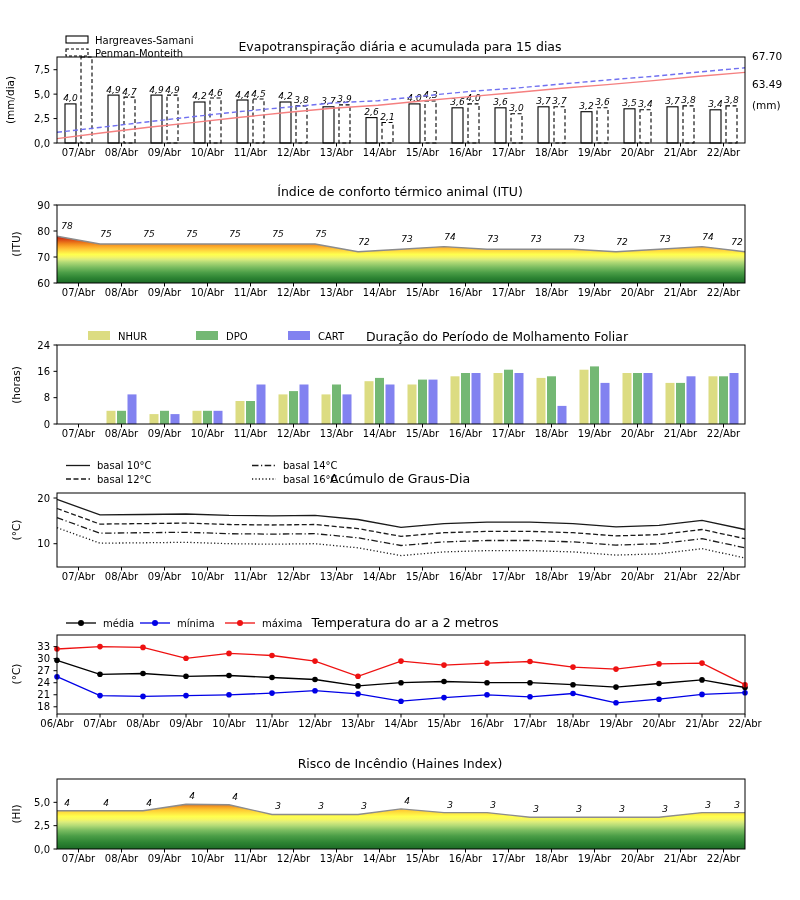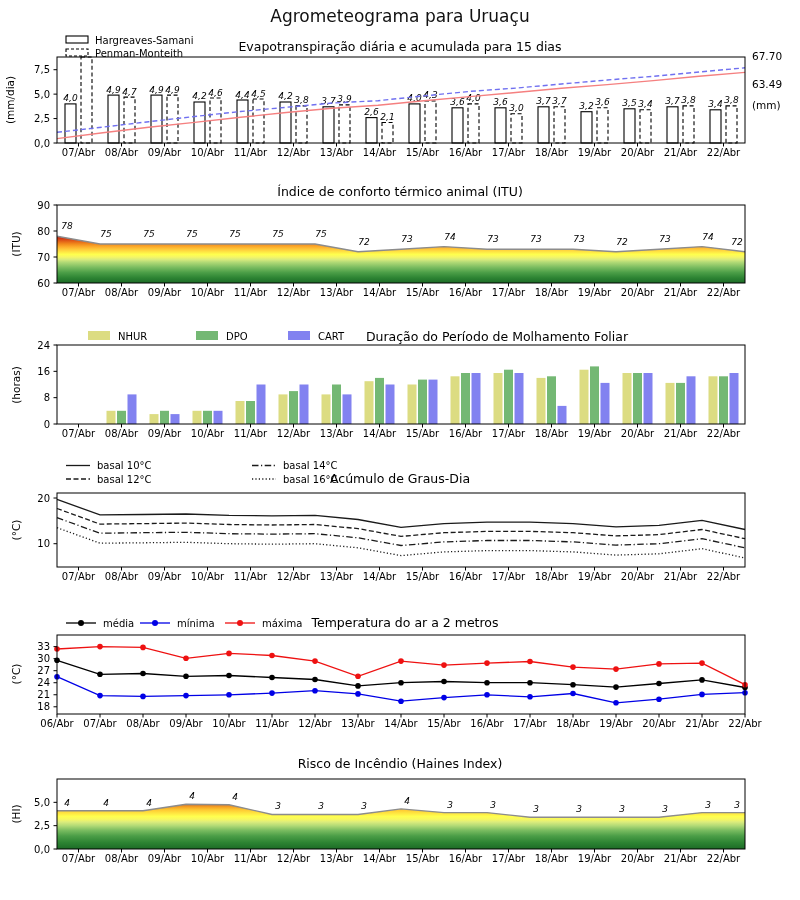--- a/index.html
+++ b/index.html
@@ -10,21 +10,20 @@
   .t-tick{font-size:10px;}
   .t-ylab{font-size:10.5px;}
   .t-leg{font-size:10px;}
   .t-val{font-size:9px;font-style:italic;}
   .t-side{font-size:10.5px;}
 </style>
 </head>
 <body>
 
 <div class="page">
-  <div class="main-title">Agrometeograma para Uruaçu</div>
   <svg id="charts" width="800" height="900" viewBox="0 0 800 900" xmlns="http://www.w3.org/2000/svg">
       <g>
         <g>
           <rect x="65.0" y="103.9" width="11" height="39.1" fill="#fff" stroke="#000" stroke-width="1.1"></rect>
           <text x="70.5" y="101.4090909090909" class="t-val" text-anchor="middle">4,0</text>
           <rect x="108.0" y="95.1" width="11" height="47.9" fill="#fff" stroke="#000" stroke-width="1.1"></rect>
           <text x="113.5" y="92.61363636363637" class="t-val" text-anchor="middle">4,9</text>
           <rect x="151.0" y="95.1" width="11" height="47.9" fill="#fff" stroke="#000" stroke-width="1.1"></rect>
           <text x="156.5" y="92.61363636363637" class="t-val" text-anchor="middle">4,9</text>
           <rect x="194.0" y="102.0" width="11" height="41.0" fill="#fff" stroke="#000" stroke-width="1.1"></rect>

